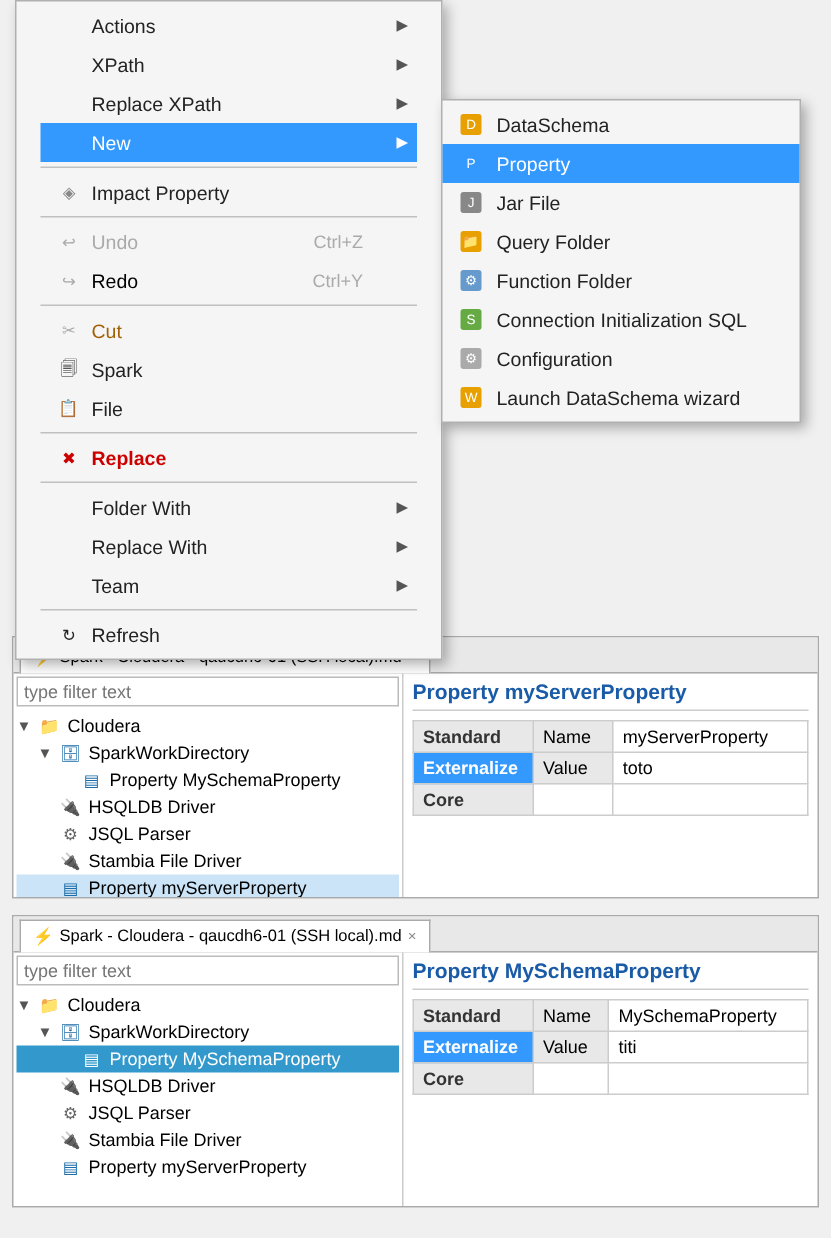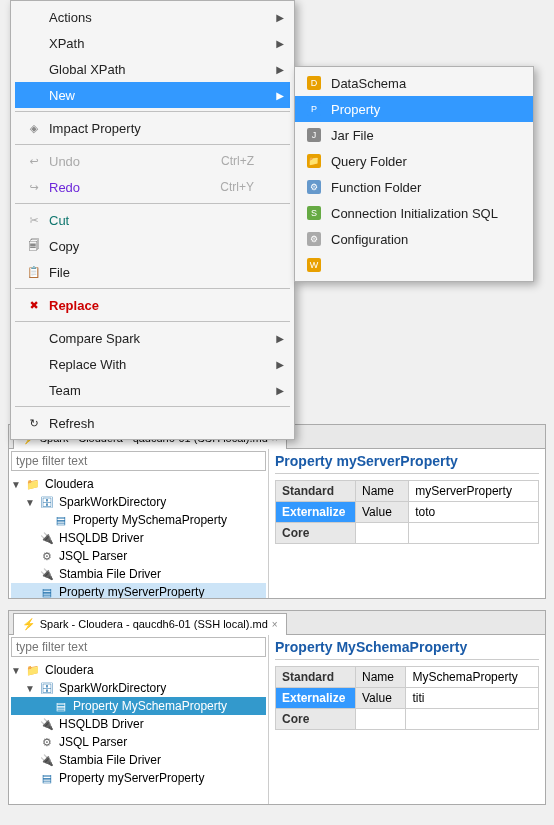--- a/index.html
+++ b/index.html
@@ -8,21 +8,21 @@
     
     .context-menu {
       position: absolute;
       top: 0;
       left: 10px;
       background: #f5f5f5;
       border: 1px solid #b0b0b0;
       box-shadow: 3px 3px 8px rgba(0,0,0,0.3);
       width: 285px;
       z-index: 100;
-      padding: 3px 4px;
+      padding: 3px 16px;
     }
     .menu-item {
       display: flex;
       align-items: center;
       padding: 4px 20px 4px 10px;
       cursor: pointer;
       color: #222;
       position: relative;
     }
     .menu-item.disabled { color: #aaa; cursor: default; }
@@ -198,66 +198,66 @@
     <span>Actions</span>
     <span class="arrow">▶</span>
   </div>
   <div class="menu-item">
     <span class="icon-placeholder"></span>
     <span>XPath</span>
     <span class="arrow">▶</span>
   </div>
   <div class="menu-item">
     <span class="icon-placeholder"></span>
-    <span>Global XPath</span>
+    <span>Replace XPath</span>
     <span class="arrow">▶</span>
   </div>
   <div class="menu-item new-highlighted">
     <span class="icon-placeholder"></span>
     <span>New</span>
     <span class="arrow" style="color:white">▶</span>
   </div>
   <div class="menu-separator"></div>
   <div class="menu-item">
     <span class="icon-placeholder" style="color:#888;">◈</span>
     <span>Impact Property</span>
   </div>
   <div class="menu-separator"></div>
   <div class="menu-item disabled">
     <span class="icon-placeholder" style="color:#aaa;">↩</span>
     <span style="color:#aaa;text-align:right;">Undo</span>
     <span class="shortcut" style="color:#aaa; margin-left:auto; margin-right:16px;">Ctrl+Z</span>
   </div>
   <div class="menu-item disabled">
     <span class="icon-placeholder" style="color:#aaa;">↪</span>
-    <span style="color:#6d28d9;">Redo</span>
+    <span style="color:#000000;">Redo</span>
     <span class="shortcut" style="color:#aaa; margin-left:auto; margin-right:16px;">Ctrl+Y</span>
   </div>
   <div class="menu-separator"></div>
   <div class="menu-item disabled">
     <span class="icon-placeholder icon-scissors" style="color:#aaa;"></span>
-    <span style="color:#0f766e;">Cut</span>
+    <span style="color:#a16207;">Cut</span>
   </div>
   <div class="menu-item">
     <span class="icon-placeholder">🗐</span>
-    <span>Copy</span>
+    <span>Spark</span>
   </div>
   <div class="menu-item">
     <span class="icon-placeholder">📋</span>
     <span>File</span>
   </div>
   <div class="menu-separator"></div>
   <div class="menu-item">
     <span class="icon-placeholder" style="color:#cc0000;">✖</span>
     <span style="color:#cc0000; font-weight:bold;">Replace</span>
   </div>
   <div class="menu-separator"></div>
   <div class="menu-item">
     <span class="icon-placeholder"></span>
-    <span>Compare Spark</span>
+    <span>Folder With</span>
     <span class="arrow">▶</span>
   </div>
   <div class="menu-item">
     <span class="icon-placeholder"></span>
     <span>Replace With</span>
     <span class="arrow">▶</span>
   </div>
   <div class="menu-item">
     <span class="icon-placeholder"></span>
     <span>Team</span>
@@ -310,20 +310,21 @@
   <div class="submenu-item">
     <span class="icon-placeholder">
       <span class="submenu-icon-cfg">⚙</span>
     </span>
     <span>Configuration</span>
   </div>
   <div class="submenu-item">
     <span class="icon-placeholder">
       <span class="submenu-icon-wiz">W</span>
     </span>
+    <span>Launch DataSchema wizard</span>
   </div>
 </div>
 
 <div class="panel-window window1">
   <div class="panel-tab-bar">
     <div class="panel-tab">
       <span style="color:#f90; font-size:11px;">⚡</span>
       <span style="font-size:11px;">Spark - Cloudera - qaucdh6-01 (SSH local).md</span>
       <span class="close-btn">×</span>
     </div>

